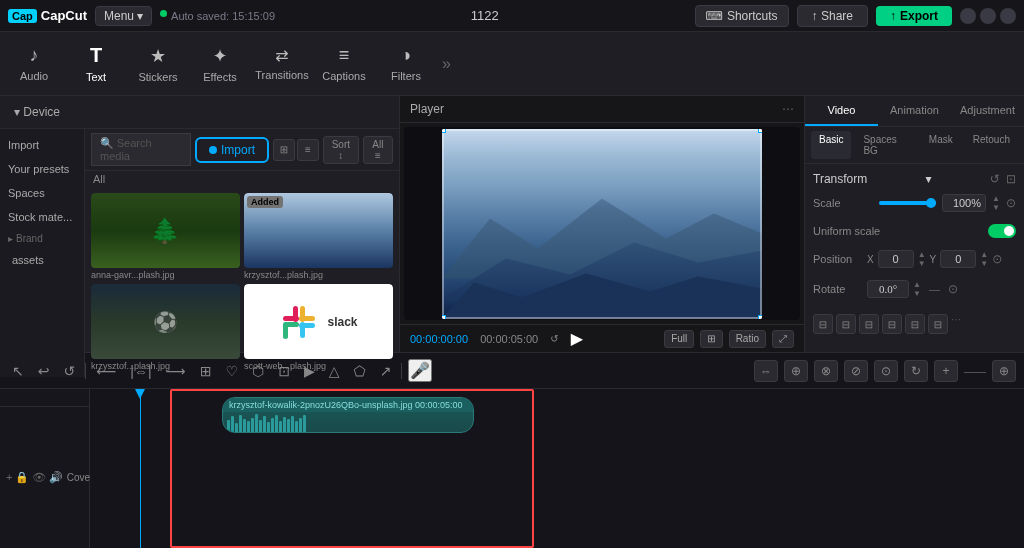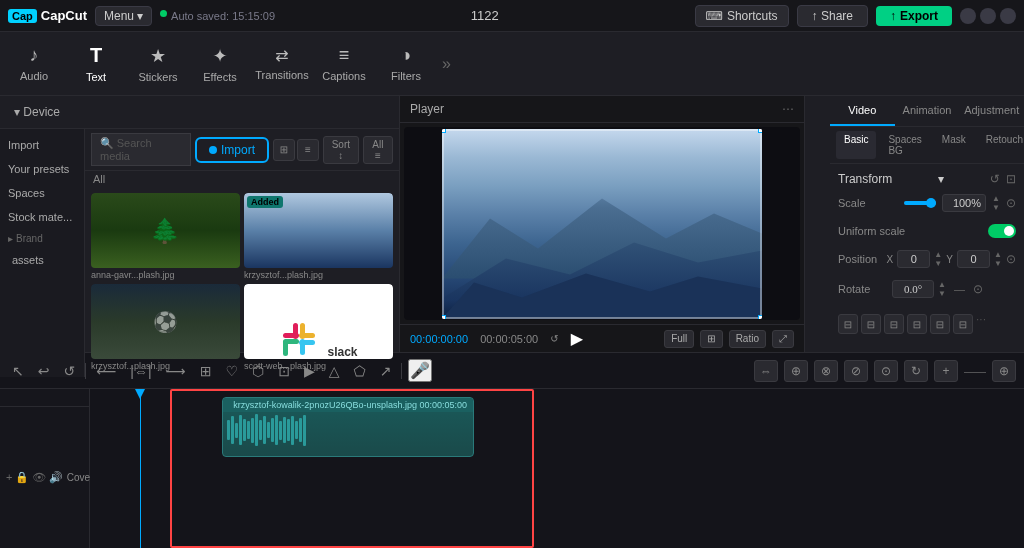--- a/index.html
+++ b/index.html
@@ -47,21 +47,21 @@
     .import-btn-media { background: transparent; border: 2px solid #00aaff; border-radius: 6px; color: #00aaff; padding: 4px 12px; cursor: pointer; font-size: 12px; display: flex; align-items: center; gap: 4px; }
     .import-dot { width: 8px; height: 8px; background: #00aaff; border-radius: 50%; }
     .grid-view-btns { display: flex; gap: 2px; margin-left: auto; }
     .grid-btn { background: #2a2a30; border: 1px solid #3a3a40; border-radius: 3px; width: 22px; height: 22px; cursor: pointer; color: #888; font-size: 10px; display: flex; align-items: center; justify-content: center; }
     .sort-btn { background: #2a2a30; border: 1px solid #3a3a40; border-radius: 3px; padding: 2px 6px; cursor: pointer; color: #888; font-size: 10px; }
     .all-btn { background: #2a2a30; border: 1px solid #3a3a40; border-radius: 3px; padding: 2px 6px; cursor: pointer; color: #888; font-size: 10px; }
     .media-grid { display: grid; grid-template-columns: 1fr 1fr; gap: 4px; padding: 6px; overflow-y: auto; flex: 1; }
     .media-item { position: relative; cursor: pointer; border-radius: 4px; overflow: hidden; }
     .media-thumb { width: 100%; height: 75px; background: #2a3a2a; border-radius: 4px; overflow: hidden; display: flex; align-items: center; justify-content: center; }
     .media-label { font-size: 9px; color: #888; margin-top: 2px; white-space: nowrap; overflow: hidden; text-overflow: ellipsis; }
-    .added-badge { position: absolute; top: 3px; left: 3px; background: #0f766e; color: #000; font-size: 9px; padding: 1px 4px; border-radius: 3px; font-weight: bold; }
+    .added-badge { position: absolute; top: 3px; left: 3px; background: #737373; color: #000; font-size: 9px; padding: 1px 4px; border-radius: 3px; font-weight: bold; }
     .all-label { padding: 2px 8px; font-size: 11px; color: #888; }
 
     
     .player-area { flex: 1; background: #161619; display: flex; flex-direction: column; }
     .player-header { display: flex; align-items: center; padding: 6px 10px; border-bottom: 1px solid #2a2a30; }
     .player-title { font-size: 12px; color: #aaa; }
     .player-menu-icon { margin-left: auto; color: #666; cursor: pointer; }
     .player-viewport { flex: 1; display: flex; align-items: center; justify-content: center; background: #0d0d12; position: relative; margin: 4px; border-radius: 4px; overflow: hidden; min-height: 160px; }
     .player-image { width: 320px; height: 190px; background: linear-gradient(180deg, #b0c8e0 0%, #7a9fc0 20%, #5580a8 40%, #3a6090 60%, #2a4d7a 75%, #1a3560 90%, #0d2245 100%); border-radius: 2px; position: relative; overflow: hidden; }
     .mountain-1 { position: absolute; bottom: 40px; left: 0; right: 0; height: 100px; background: linear-gradient(180deg, transparent 0%, #4a6d90 30%, #2a4d70 100%); clip-path: polygon(0% 100%, 15% 40%, 30% 70%, 50% 20%, 70% 60%, 85% 35%, 100% 55%, 100% 100%); }
@@ -71,21 +71,21 @@
     .player-controls { display: flex; align-items: center; padding: 4px 10px; gap: 6px; border-top: 1px solid #2a2a30; }
     .time-display { color: #00aaff; font-size: 11px; }
     .time-sep { color: #666; font-size: 11px; }
     .time-total { color: #888; font-size: 11px; }
     .playback-icons { display: flex; gap: 4px; color: #888; font-size: 10px; }
     .play-btn { background: none; border: none; color: #fff; font-size: 16px; cursor: pointer; padding: 0 6px; }
     .player-right-btns { margin-left: auto; display: flex; gap: 6px; }
     .player-ctrl-btn { background: #2a2a30; border: 1px solid #3a3a40; border-radius: 3px; padding: 2px 6px; color: #aaa; font-size: 10px; cursor: pointer; }
 
     
-    .right-panel { width: 220px; background: #1e1e24; border-left: 1px solid #2a2a30; display: flex; flex-direction: column; padding-left: 25px; }
+    .right-panel { width: 220px; background: #1e1e24; border-left: 1px solid #2a2a30; display: flex; flex-direction: column; }
     .right-tabs { display: flex; border-bottom: 1px solid #2a2a30; }
     .right-tab { flex: 1; text-align: center; padding: 8px 4px; font-size: 11px; color: #888; cursor: pointer; }
     .right-tab.active { color: #fff; border-bottom: 2px solid #00aaff; }
     .right-sub-tabs { display: flex; padding: 4px 6px; gap: 4px; border-bottom: 1px solid #2a2a30; }
     .right-sub-tab { padding: 3px 8px; font-size: 10px; color: #888; cursor: pointer; border-radius: 3px; }
     .right-sub-tab.active { background: #2a2a32; color: #fff; }
     .right-content { padding: 8px; display: flex; flex-direction: column; gap: 8px; overflow-y: auto; }
     .section-header { display: flex; align-items: center; justify-content: space-between; }
     .section-title { font-size: 12px; color: #ccc; font-weight: 500; }
     .section-icons { display: flex; gap: 6px; }
@@ -127,31 +127,31 @@
     .tl-track-label { font-size: 10px; color: #888; }
     .timeline-main { flex: 1; position: relative; overflow: hidden; display: flex; flex-direction: column; }
     .tl-ruler { height: 18px; background: #1a1a20; border-bottom: 1px solid #2a2a30; display: flex; align-items: flex-end; position: relative; }
     .tl-tick { position: absolute; bottom: 0; display: flex; flex-direction: column; align-items: center; }
     .tl-tick-label { font-size: 9px; color: #555; margin-bottom: 2px; }
     .tl-tick-line { width: 1px; height: 4px; background: #3a3a45; }
     .tl-tracks { flex: 1; position: relative; background: #14141a; }
     .tl-playhead { position: absolute; top: 0; bottom: 0; width: 1px; background: #00aaff; z-index: 10; left: 50px; }
     .tl-playhead-top { position: absolute; top: 0; left: -5px; width: 10px; height: 10px; background: #00aaff; clip-path: polygon(50% 100%, 0% 0%, 100% 0%); }
     .tl-selected-range { position: absolute; top: 0; left: 80px; right: 490px; bottom: 0; border: 2px solid #ff4444; border-radius: 2px; pointer-events: none; z-index: 5; }
-    .tl-clip { position: absolute; top: 8px; left: 132px; right: 550px; height: 60px; background: linear-gradient(180deg, #1a5a5a 0%, #1a4a4a 100%); border-radius: 4px; overflow: hidden; border: 1px solid #2a7a7a; cursor: pointer; text-align: right; }
+    .tl-clip { position: absolute; top: 8px; left: 132px; right: 550px; height: 36px; background: linear-gradient(180deg, #1a5a5a 0%, #1a4a4a 100%); border-radius: 13px; overflow: hidden; border: 1px solid #2a7a7a; cursor: pointer; }
     .tl-clip-header { background: #1a6060; padding: 2px 6px; font-size: 9px; color: #88dddd; white-space: nowrap; overflow: hidden; }
     .tl-clip-wave { height: 36px; display: flex; align-items: center; padding: 2px 4px; gap: 1px; }
     .tl-wave-bar { width: 3px; background: #2a9a9a; border-radius: 1px; }
     .mic-btn { color: #888; font-size: 16px; cursor: pointer; }
 
     
     .thumb-forest { background: linear-gradient(180deg, #2a4a1a 0%, #1a3a10 50%, #3a6020 100%); }
     .thumb-mountain { background: linear-gradient(180deg, #b0c8e0 0%, #5580a8 50%, #2a4d7a 100%); }
     .thumb-balls { background: linear-gradient(180deg, #1a2a3a 0%, #2a3a2a 50%, #3a4a3a 100%); }
-    .thumb-slack { background: #fff; display: flex; align-items: flex-end; justify-content: center; gap: 4px; }
+    .thumb-slack { background: #fff; display: flex; align-items: center; justify-content: center; gap: 4px; }
 
     .player-image-sky { background: linear-gradient(180deg, #c5d8ed 0%, #9ab8d4 15%, #7a9fc0 30%, #5a80a8 45%, #3d6590 60%, #2a4d7a 75%, #1a3560 90%, #0d2040 100%); }
   </style>
 </head>
 <body>
 
 <div class="topbar">
   <div class="logo">
     <span class="logo-icon">Cap</span>
     <span>CapCut</span>

